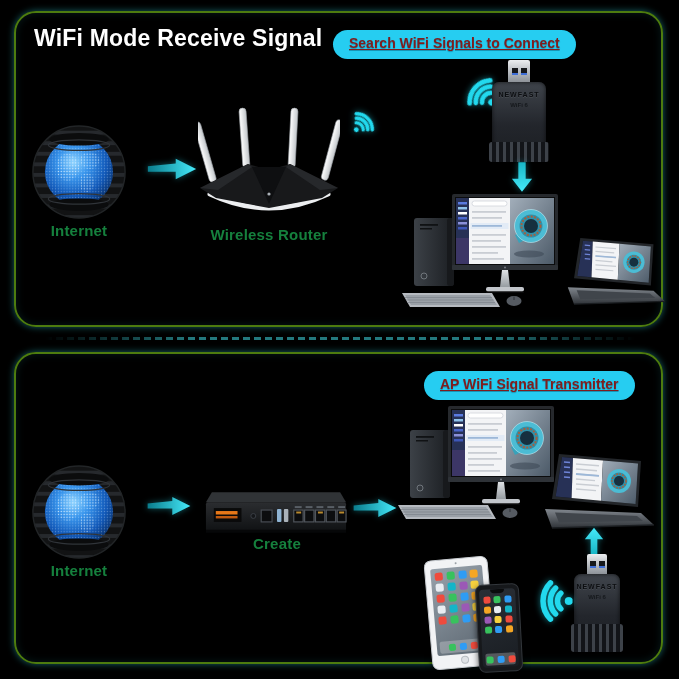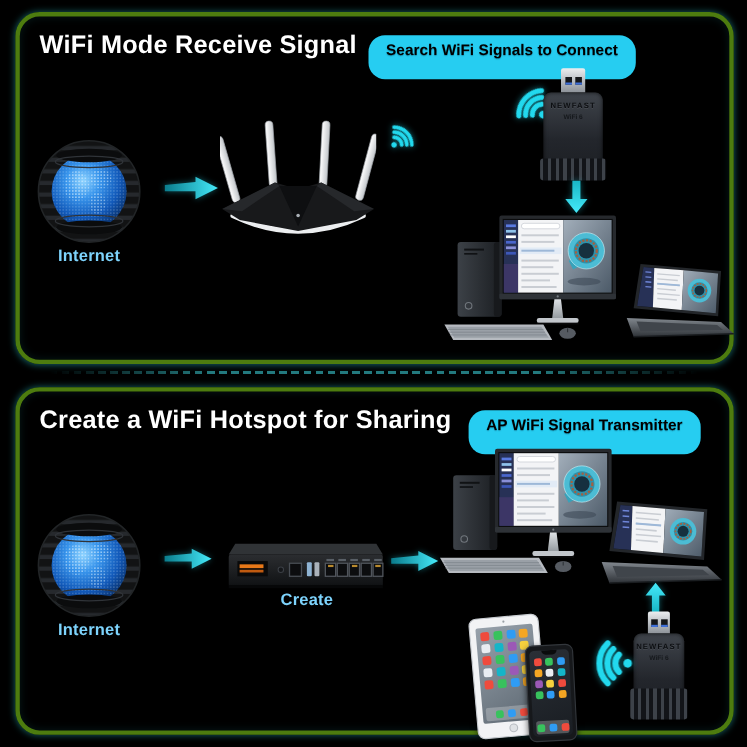--- a/index.html
+++ b/index.html
@@ -1,39 +1,39 @@
 <!DOCTYPE html>
 <html><head>
 <meta charset="utf-8">
 <style>
   html,body{margin:0;padding:0;background:#000;}
   body{width:679px;height:679px;position:relative;overflow:hidden;
        font-family:"Liberation Sans",sans-serif;}
   .stage{position:absolute;inset:0;background:#000;}
 
   
-  .panel{position:absolute;left:14px;width:645px;border:4px solid #4d7c0f;
+  .panel{position:absolute;left:14px;width:645px;border:2px solid #4d7c0f;
          border-radius:22px;box-shadow:0 0 7px rgba(46,215,223,.45), inset 0 0 9px rgba(46,215,223,.12);}
   .panel.p1{top:11px;height:312px;}
   .panel.p2{top:352px;height:308px;}
 
   .sep{position:absolute;left:45px;top:337px;width:590px;height:3px;opacity:.85;
        background:repeating-linear-gradient(90deg,#2a8f94 0 7px,transparent 7px 11px);
        -webkit-mask-image:linear-gradient(90deg,transparent,#000 25%,#000 75%,transparent);
        mask-image:linear-gradient(90deg,transparent,#000 25%,#000 75%,transparent);}
 
   .title{position:absolute;left:18px;top:12px;margin:0;color:#fff;font-size:23px;
          font-weight:800;letter-spacing:.2px;white-space:nowrap;}
-  .badge{position:absolute;top:17px;height:40px;line-height:27px;padding:0 16px;
-         background:#26cdf1;color:#000000;font-size:14px;font-weight:bold;border-radius:15px;
-         white-space:nowrap;text-shadow:0 1px 1px rgba(0,45,70,.35);}
+  .badge{position:absolute;top:17px;height:29px;line-height:27px;padding:0 16px;
+         background:#26cdf1;color:#7f1d1d;font-size:14px;font-weight:bold;border-radius:15px;
+         white-space:nowrap;text-shadow:0 1px 1px rgba(0,45,70,.35);text-decoration:underline;}
   .badge.b1{left:317px;}
   .badge.b2{left:408px;}
 
-  .dev-label{position:absolute;color:#7dd3fc;font-size:15px;font-weight:bold;
+  .dev-label{position:absolute;color:#15803d;font-size:15px;font-weight:bold;
              text-align:center;letter-spacing:.2px;}
 
   .abs{position:absolute;}
 
   
   .wifi{position:absolute;filter:drop-shadow(0 0 3px rgba(34,217,238,.55));}
   .rot45{transform:rotate(45deg);}
   .rotm48{transform:rotate(-48deg);}
   .rotm90{transform:rotate(-90deg);}
   .arrow{position:absolute;filter:drop-shadow(0 0 3px rgba(34,217,238,.4));}
@@ -267,20 +267,21 @@
         <rect x="90" y="4" width="7" height="60" rx="3.5" transform="rotate(3 93 64)"></rect>
         <rect x="122" y="14" width="7" height="62" rx="3.5" transform="rotate(15 126 78)"></rect>
       </g>
       <path d="M12 90 Q71 118 130 90" fill="none" stroke="#eceef0" stroke-width="5" stroke-linecap="round"></path>
       <polygon points="2,84 50,60 71,66 92,60 140,84 124,94 71,104 18,94" fill="#18191b"></polygon>
       <polygon points="2,84 50,60 54,63 20,86" fill="#26282b"></polygon>
       <polygon points="92,60 140,84 122,86 88,63" fill="#26282b"></polygon>
       <polygon points="54,63 88,63 71,100" fill="#0e0f11"></polygon>
       <circle cx="71" cy="90" r="1.6" fill="#aab0b6"></circle>
     </svg>
+    <div class="dev-label" style="left:182px;top:213px;width:142px">Wireless Router</div>
 
     <svg class="wifi rot45" style="left:332px;top:91px" width="34" height="34" viewBox="0 0 44 44">
         <use href="#wifi-glyph"></use>
       </svg>
     <svg class="wifi rotm48" style="left:440px;top:55px" width="46" height="46" viewBox="0 0 44 44">
         <use href="#wifi-glyph"></use>
       </svg>
 
     <div class="adapter a1">
       <div class="usb-plug">
@@ -302,21 +303,20 @@
         <use href="#desktop"></use>
       </svg>
     <svg class="abs" style="left:550px;top:223px" width="100" height="72" viewBox="0 0 112 80">
         <use href="#laptop"></use>
       </svg>
   </section>
 
   <div class="sep"></div>
 
   <section class="panel p2">
-    <h2 class="title">Create a WiFi Hotspot for Sharing</h2>
     <div class="badge b2">AP WiFi Signal Transmitter</div>
 
     <svg class="abs" style="left:15px;top:110px" width="96" height="96" viewBox="0 0 100 100">
         <use href="#globe"></use>
       </svg>
     <div class="dev-label" style="left:15px;top:208px;width:96px">Internet</div>
 
     <svg class="arrow" style="left:130px;top:140px" width="46" height="24" viewBox="0 0 56 26">
       <path d="M2 10 L32 7 L32 2 L54 13 L32 24 L32 16 L2 16 Z" fill="url(#lg-arrow-h)"></path>
     </svg>

